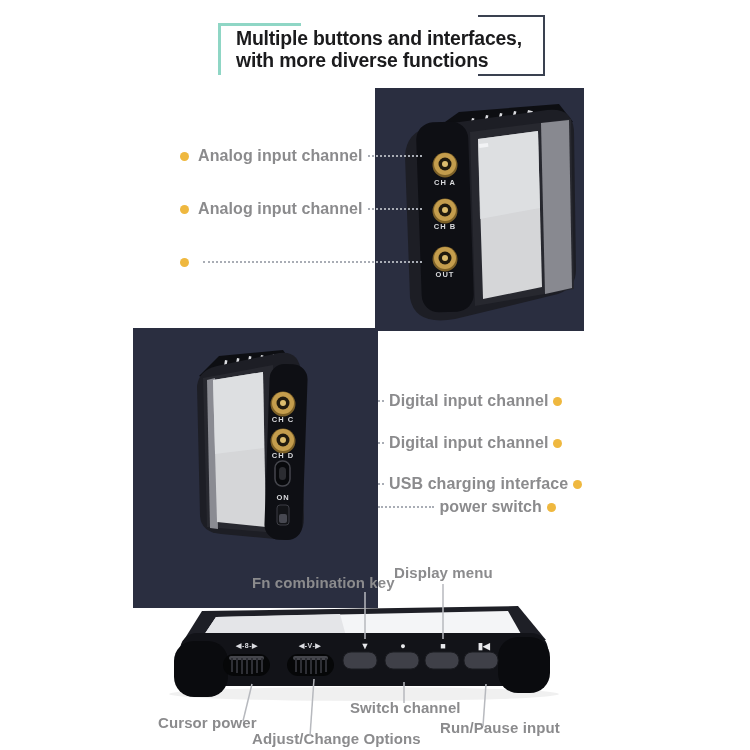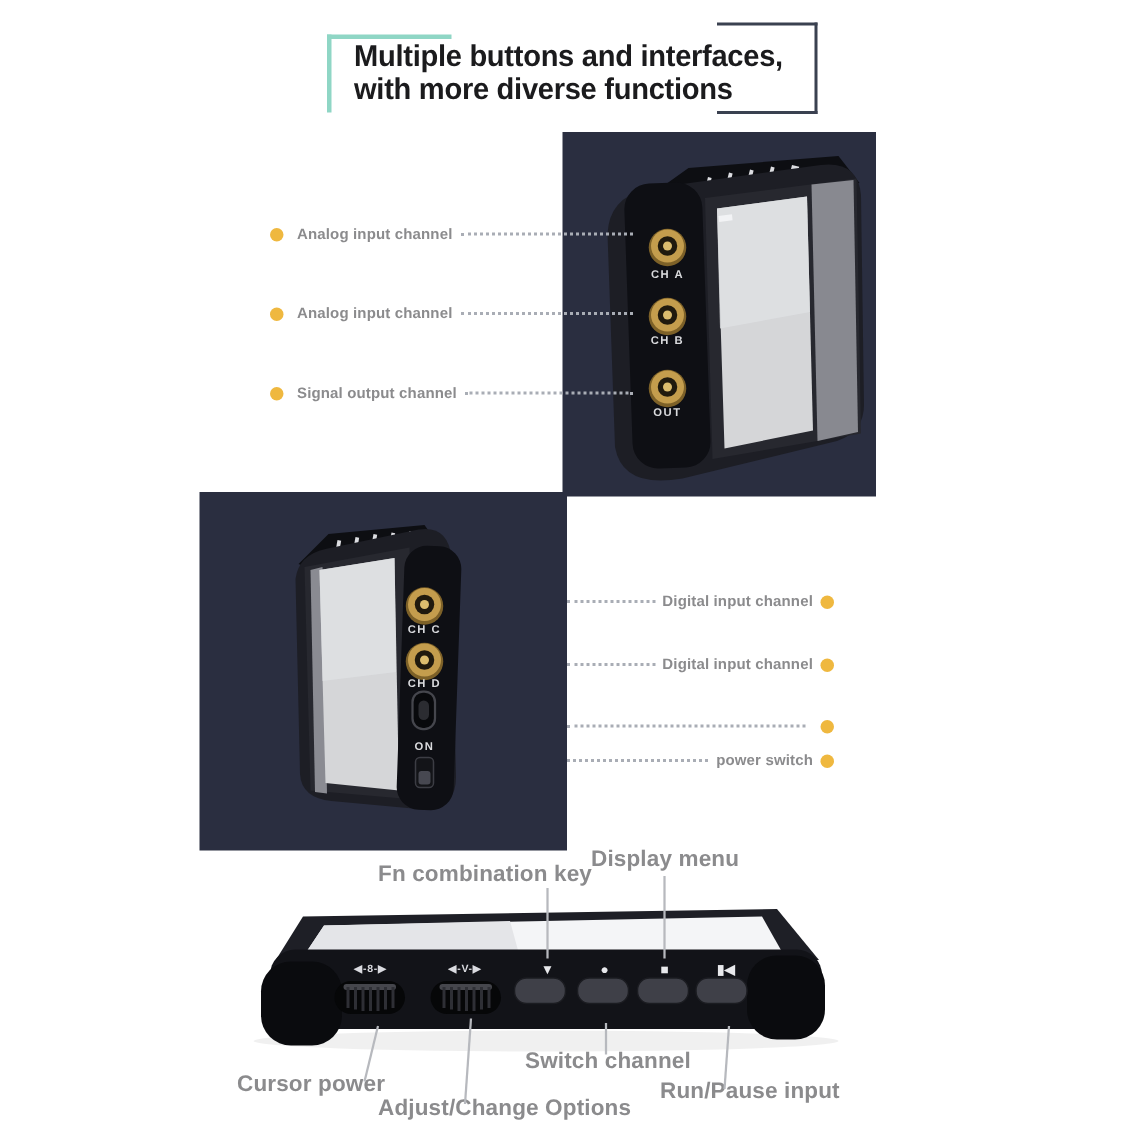--- a/index.html
+++ b/index.html
@@ -5,24 +5,24 @@
   html,body{margin:0;padding:0}
   body{width:750px;height:750px;position:relative;background:#ffffff;font-family:"Liberation Sans",sans-serif;overflow:hidden}
   .abs{position:absolute}
   
   .bracket-teal{left:218px;top:23px;width:80px;height:49px;border-top:3px solid #8fd6c5;border-left:3px solid #8fd6c5;z-index:1}
   .bracket-dark{left:478px;top:15px;width:65px;height:57px;border-top:2px solid #3a4150;border-right:2px solid #3a4150;border-bottom:2px solid #3a4150;z-index:1}
   .title{left:236px;top:27px;color:#1b1b1d;font-weight:bold;font-size:20px;line-height:22px;letter-spacing:-.2px;transform:scaleX(.97);transform-origin:left top;white-space:nowrap;z-index:2}
   
   .photo{background:#2a2e40;z-index:0}
   .photo-top{left:375px;top:88px;width:209px;height:243px}
-  .photo-mid{left:133px;top:328px;width:245px;height:239px}
+  .photo-mid{left:133px;top:328px;width:245px;height:280px}
   
   .row{display:flex;align-items:center;height:20px;z-index:6}
-  .lbl{font-weight:bold;font-size:10px;color:#8b8b8d;white-space:nowrap;letter-spacing:.1px}
+  .lbl{font-weight:bold;font-size:16px;color:#8b8b8d;white-space:nowrap;letter-spacing:.1px}
   .dot{width:9px;height:9px;border-radius:50%;background:#efb83f;flex:none}
   .dash{flex:1 1 auto;height:0;border-top:2px dotted #a9adb5;min-width:6px}
   .row-left{left:180px;width:242px}
   .row-left .dot{margin-right:9px}
   .row-left .dash{margin-left:5px}
   .row-right{left:378px;width:178px}
   .row-right .dot{margin-left:5px}
   .row-right .dash{margin-right:5px}
   
   .blabel{font-weight:bold;font-size:15px;color:#8b8b8d;white-space:nowrap;letter-spacing:.1px;z-index:6}
@@ -91,21 +91,20 @@
   <span class="lbl">Analog input channel</span>
   <span class="dash"></span>
 </div>
 <div class="abs row row-left" style="top:199px">
   <span class="dot"></span>
   <span class="lbl">Analog input channel</span>
   <span class="dash"></span>
 </div>
 <div class="abs row row-left" style="top:252px">
   <span class="dot"></span>
-  <span class="lbl">Signal output channel</span>
   <span class="dash"></span>
 </div>
 
 <div class="abs photo photo-mid">
   <svg width="245" height="239" viewBox="0 0 245 239">
     <path d="M66 48 L86 28 L150 22 L164 42 L86 56 Z" fill="#0d0e12"></path>
     <g fill="#dcdde1">
       <rect x="92" y="32" width="2.5" height="6" transform="rotate(10 92 32)"></rect>
       <rect x="104" y="30" width="2.5" height="6" transform="rotate(10 104 30)"></rect>
       <rect x="116" y="28" width="2.5" height="6" transform="rotate(10 116 28)"></rect>
@@ -149,20 +148,21 @@
   <span class="lbl">Digital input channel</span>
   <span class="dot"></span>
 </div>
 <div class="abs row row-right" style="top:433px">
   <span class="dash"></span>
   <span class="lbl">Digital input channel</span>
   <span class="dot"></span>
 </div>
 <div class="abs row row-right" style="top:474px">
   <span class="dash"></span>
+  <span class="lbl">USB charging interface</span>
   <span class="dot"></span>
 </div>
 <div class="abs row row-right" style="top:497px">
   <span class="dash"></span>
   <span class="lbl">power switch</span>
   <span class="dot"></span>
 </div>
 
 <svg class="abs dev" style="left:150px;top:595px" width="470" height="110" viewBox="0 0 470 110">
   <ellipse cx="214" cy="99" rx="195" ry="7" fill="#000000" opacity="0.06"></ellipse>

